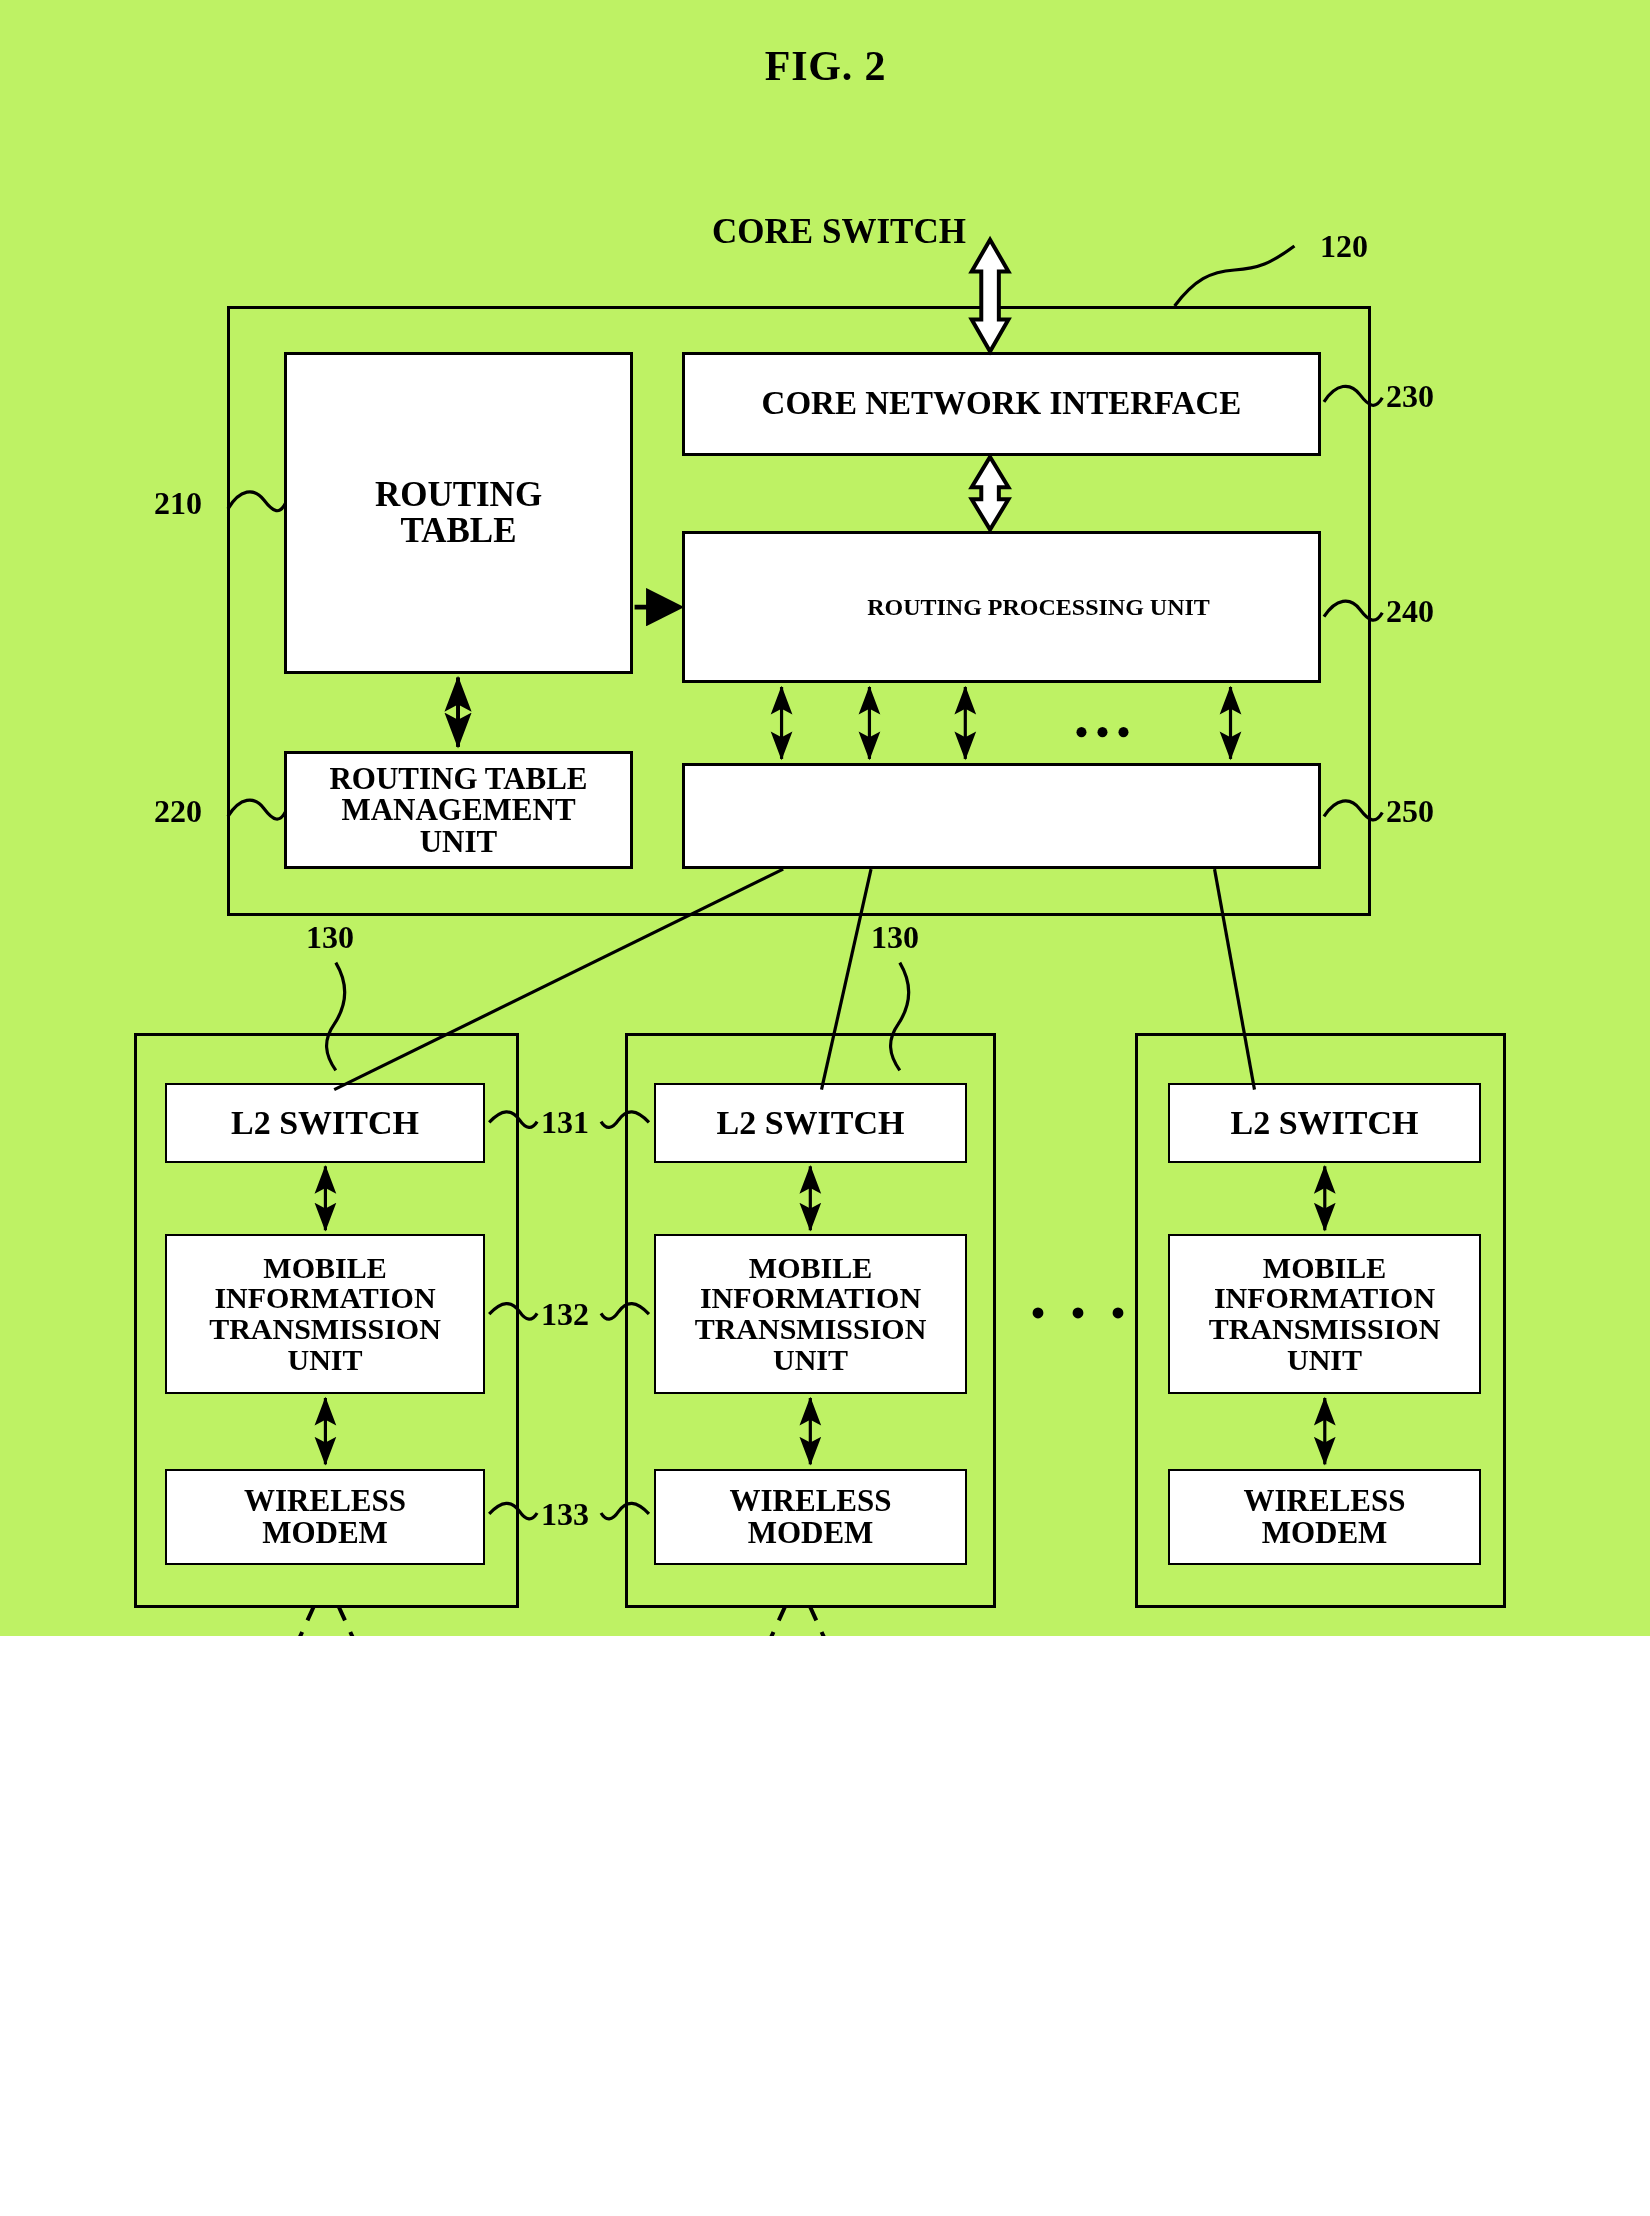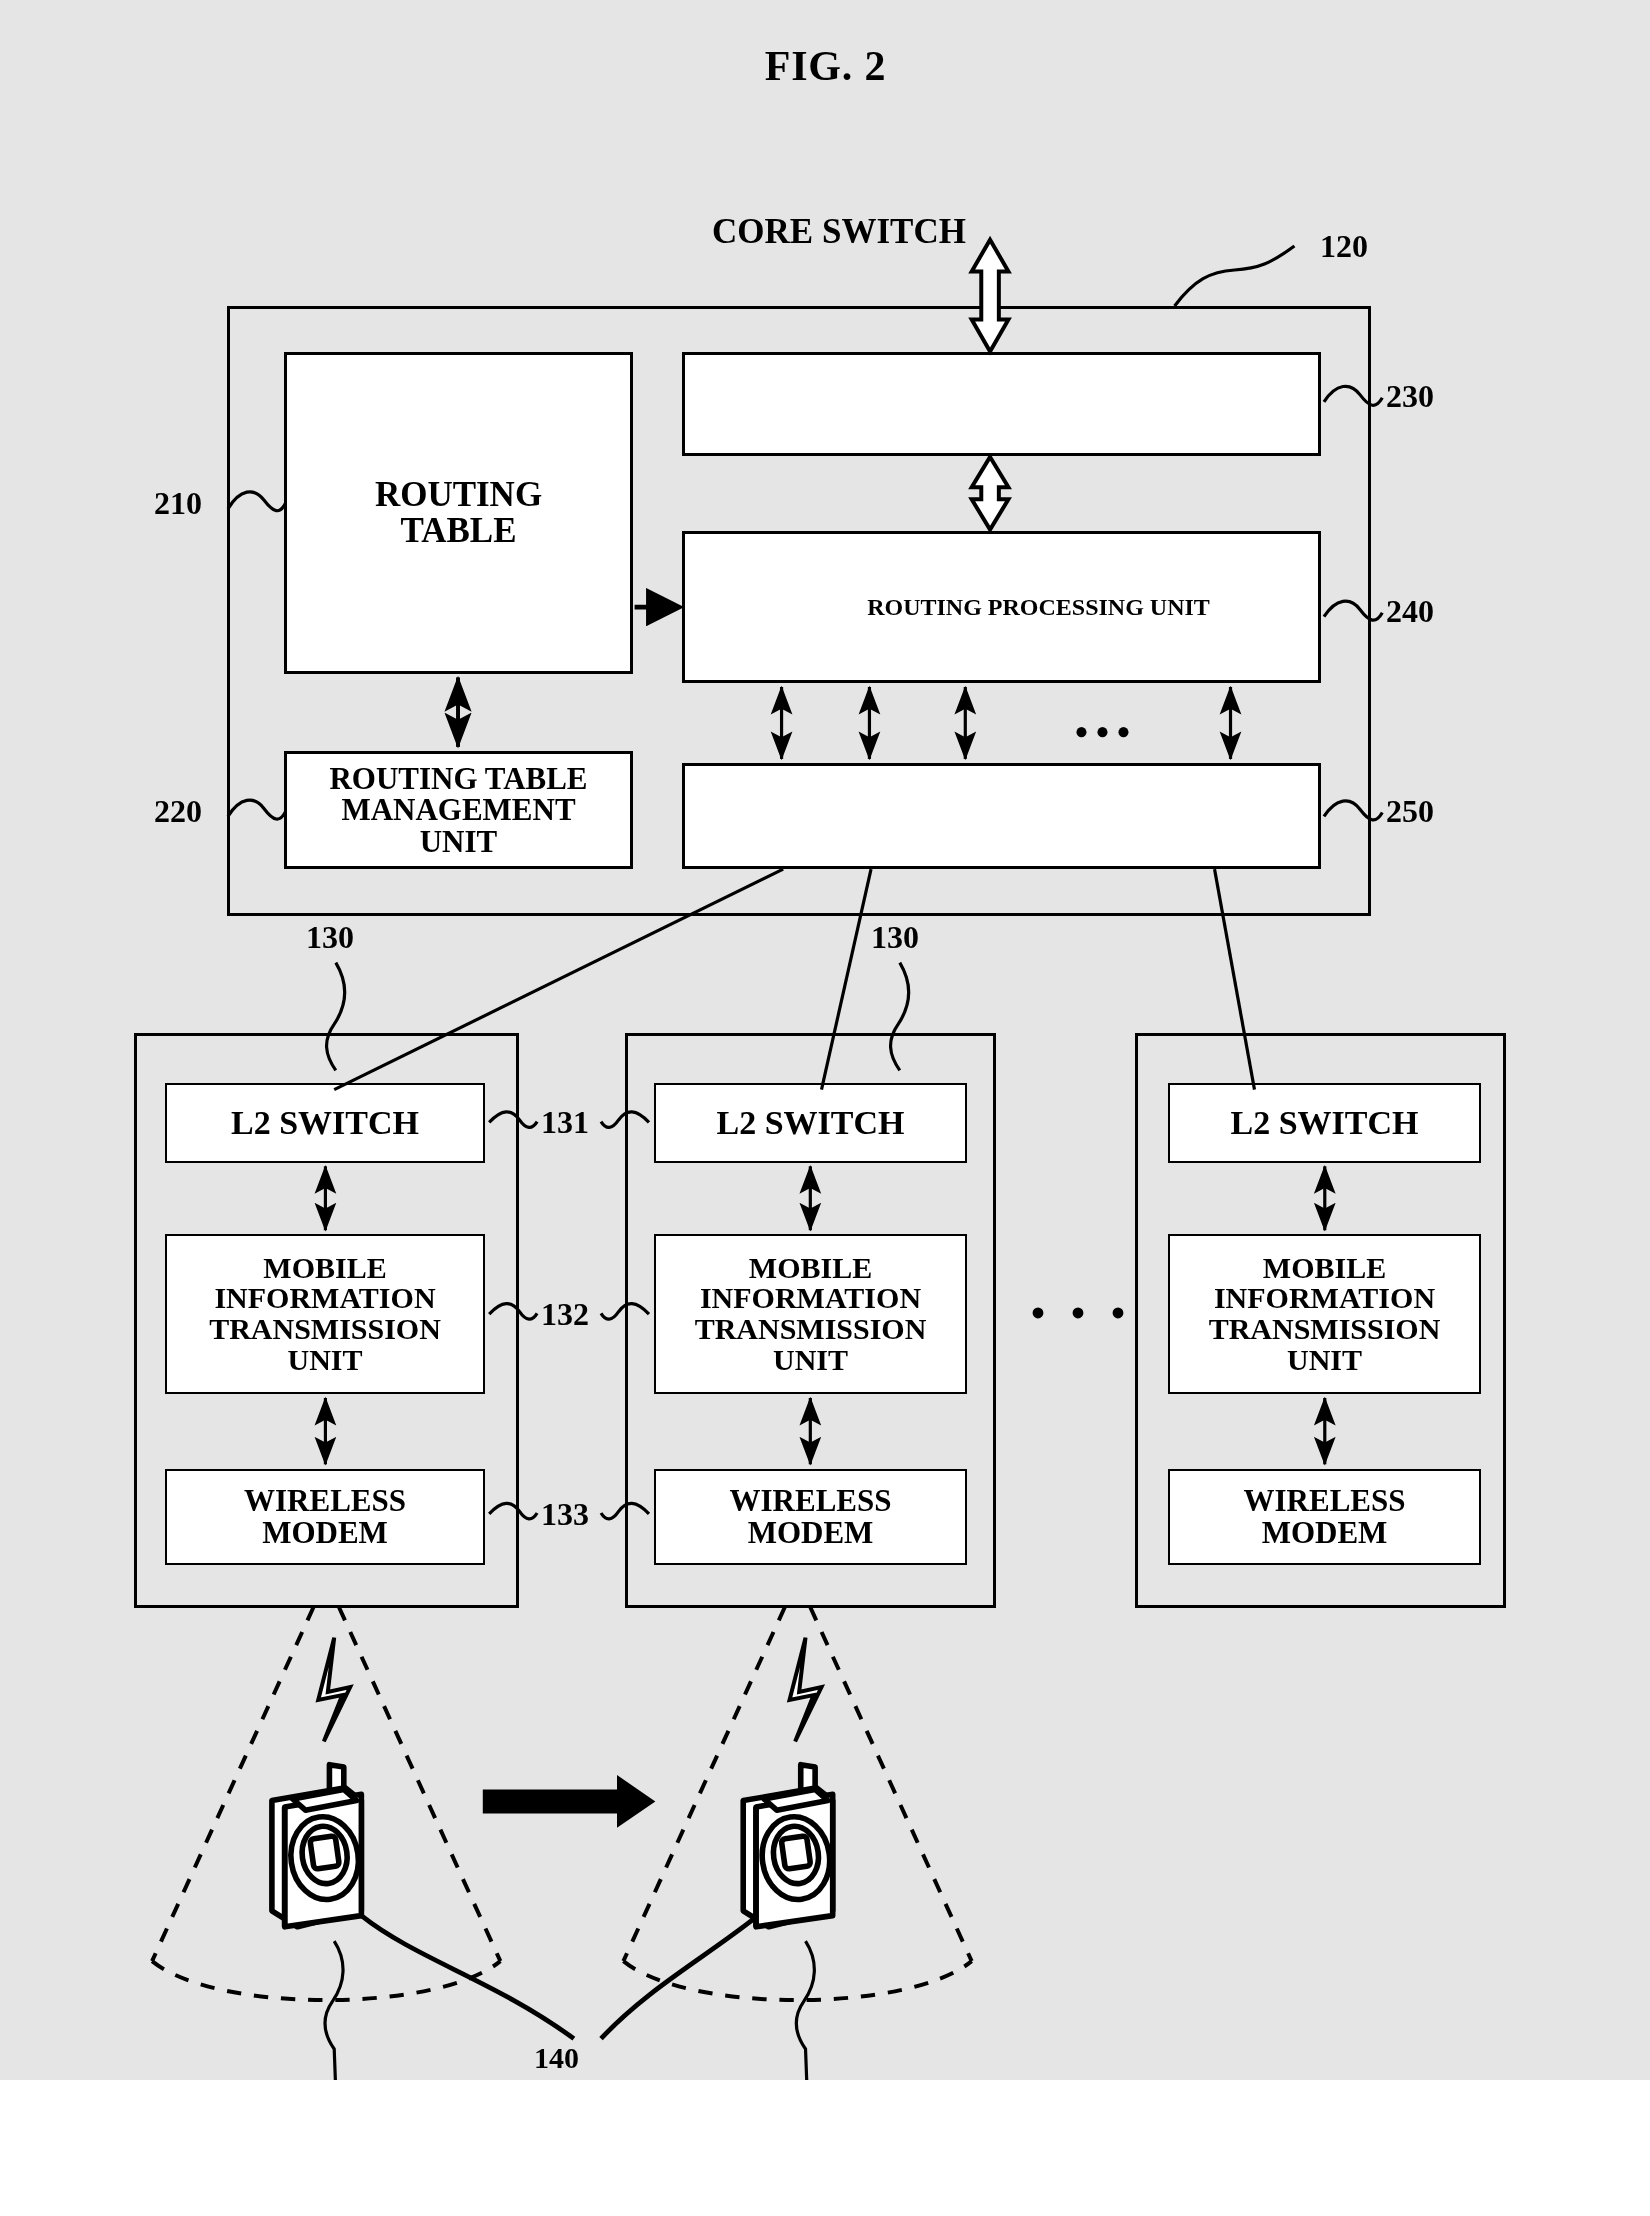--- a/index.html
+++ b/index.html
@@ -4,22 +4,22 @@
 <title>FIG. 2</title>
 <style>
   html,body{margin:0;padding:0;background:#ffffff;}
   body{
     font-family:"Liberation Serif","DejaVu Serif",serif;
     color:#000;
   }
   #page{
     position:relative;
     width:1651px;
-    height:2080px;
-    background:#e5e5e5;
+    height:1636px;
+    background:#bef264;
     overflow:hidden;
   }
   
   .fig-title{
     position:absolute;
     left:0; right:0; top:42px;
     text-align:center;
     font-size:42px;
     font-weight:bold;
     letter-spacing:0.8px;
@@ -96,20 +96,21 @@
 
   <div class="box" style="left:284px;top:751px;width:349px;height:118px;"></div>
   <div class="boxlabel" style="left:284px;top:751px;width:349px;height:118px;font-size:31px;flex-direction:column;">
     <span>ROUTING TABLE</span>
     <span>MANAGEMENT</span>
     <span>UNIT</span>
   </div>
   <div class="refnum" style="left:154px;top:793px;">220</div>
 
   <div class="box" style="left:682px;top:352px;width:639px;height:104px;"></div>
+  <div class="boxlabel" style="left:682px;top:352px;width:639px;height:104px;font-size:33px;">CORE NETWORK INTERFACE</div>
   <div class="refnum" style="left:1386px;top:378px;">230</div>
 
   <div class="box" style="left:682px;top:531px;width:639px;height:152px;"></div>
   <div class="boxlabel" style="left:682px;top:531px;width:639px;height:152px;font-size:24px;margin-left:37px;">ROUTING PROCESSING UNIT</div>
   <div class="refnum" style="left:1386px;top:593px;">240</div>
 
   <div class="ellipsis" style="left:1075px;top:711px;">•••</div>
 
   <div class="box" style="left:682px;top:763px;width:639px;height:106px;"></div>
   <div class="refnum" style="left:1386px;top:793px;">250</div>

